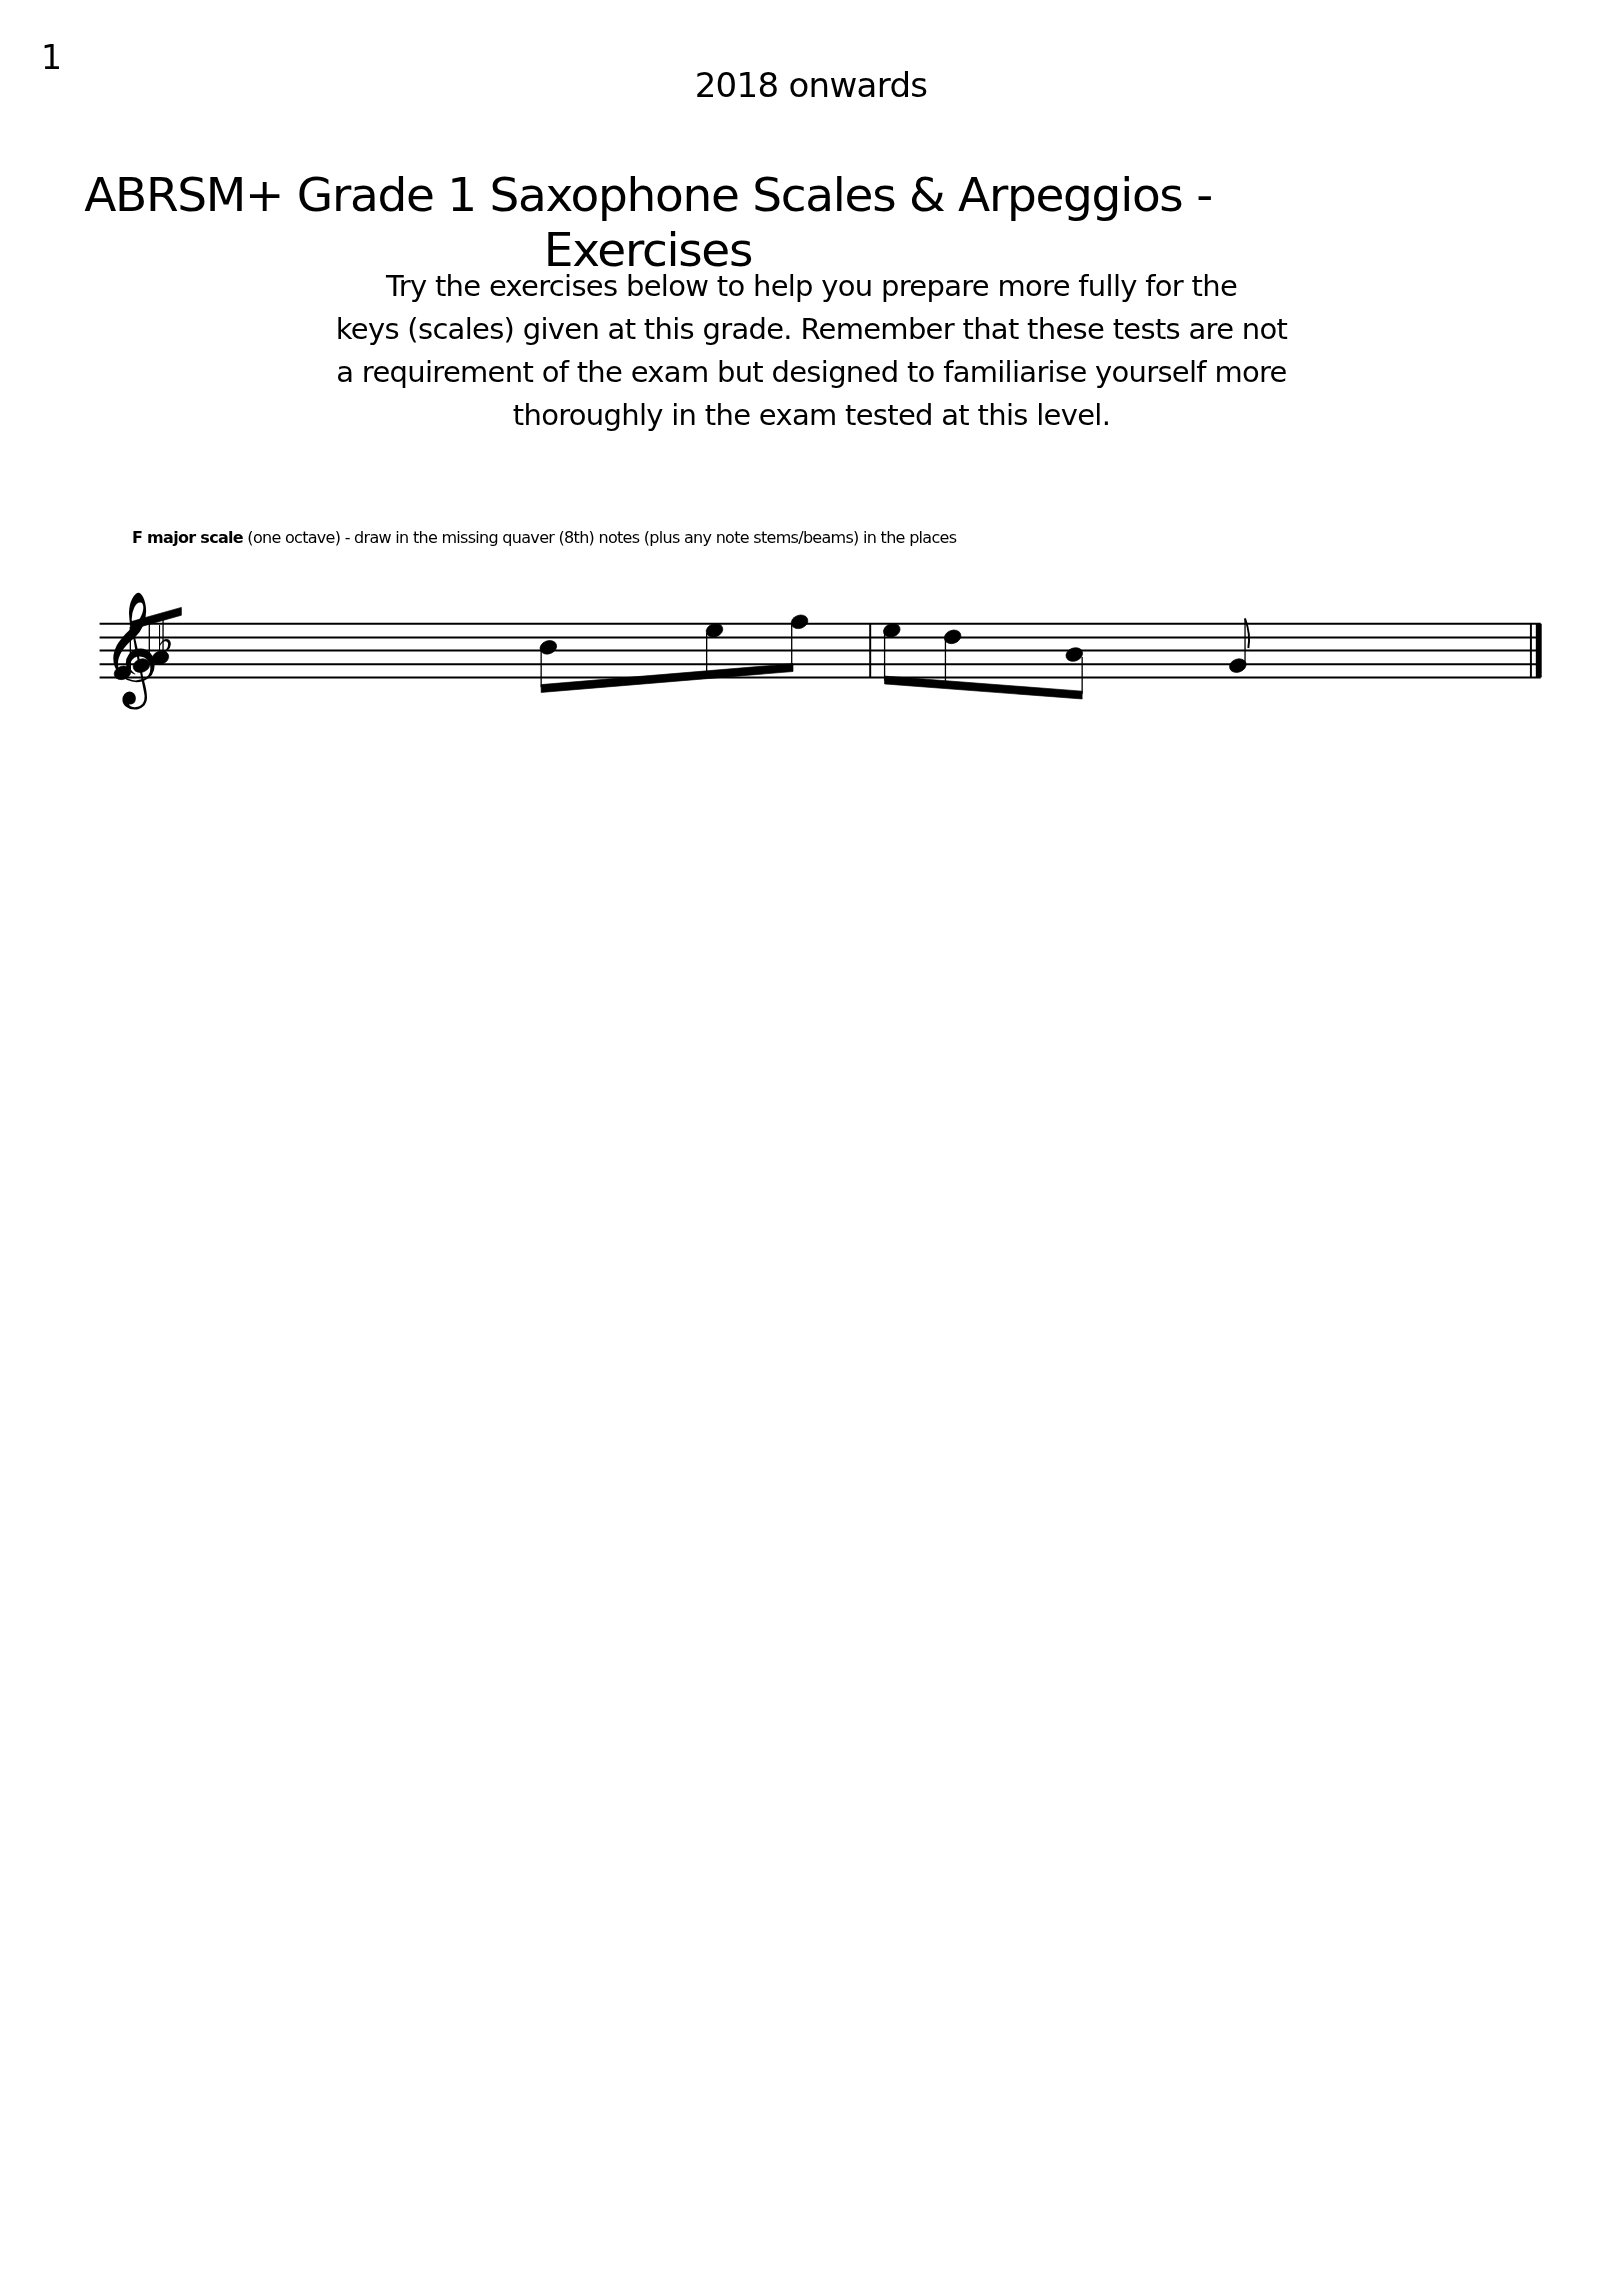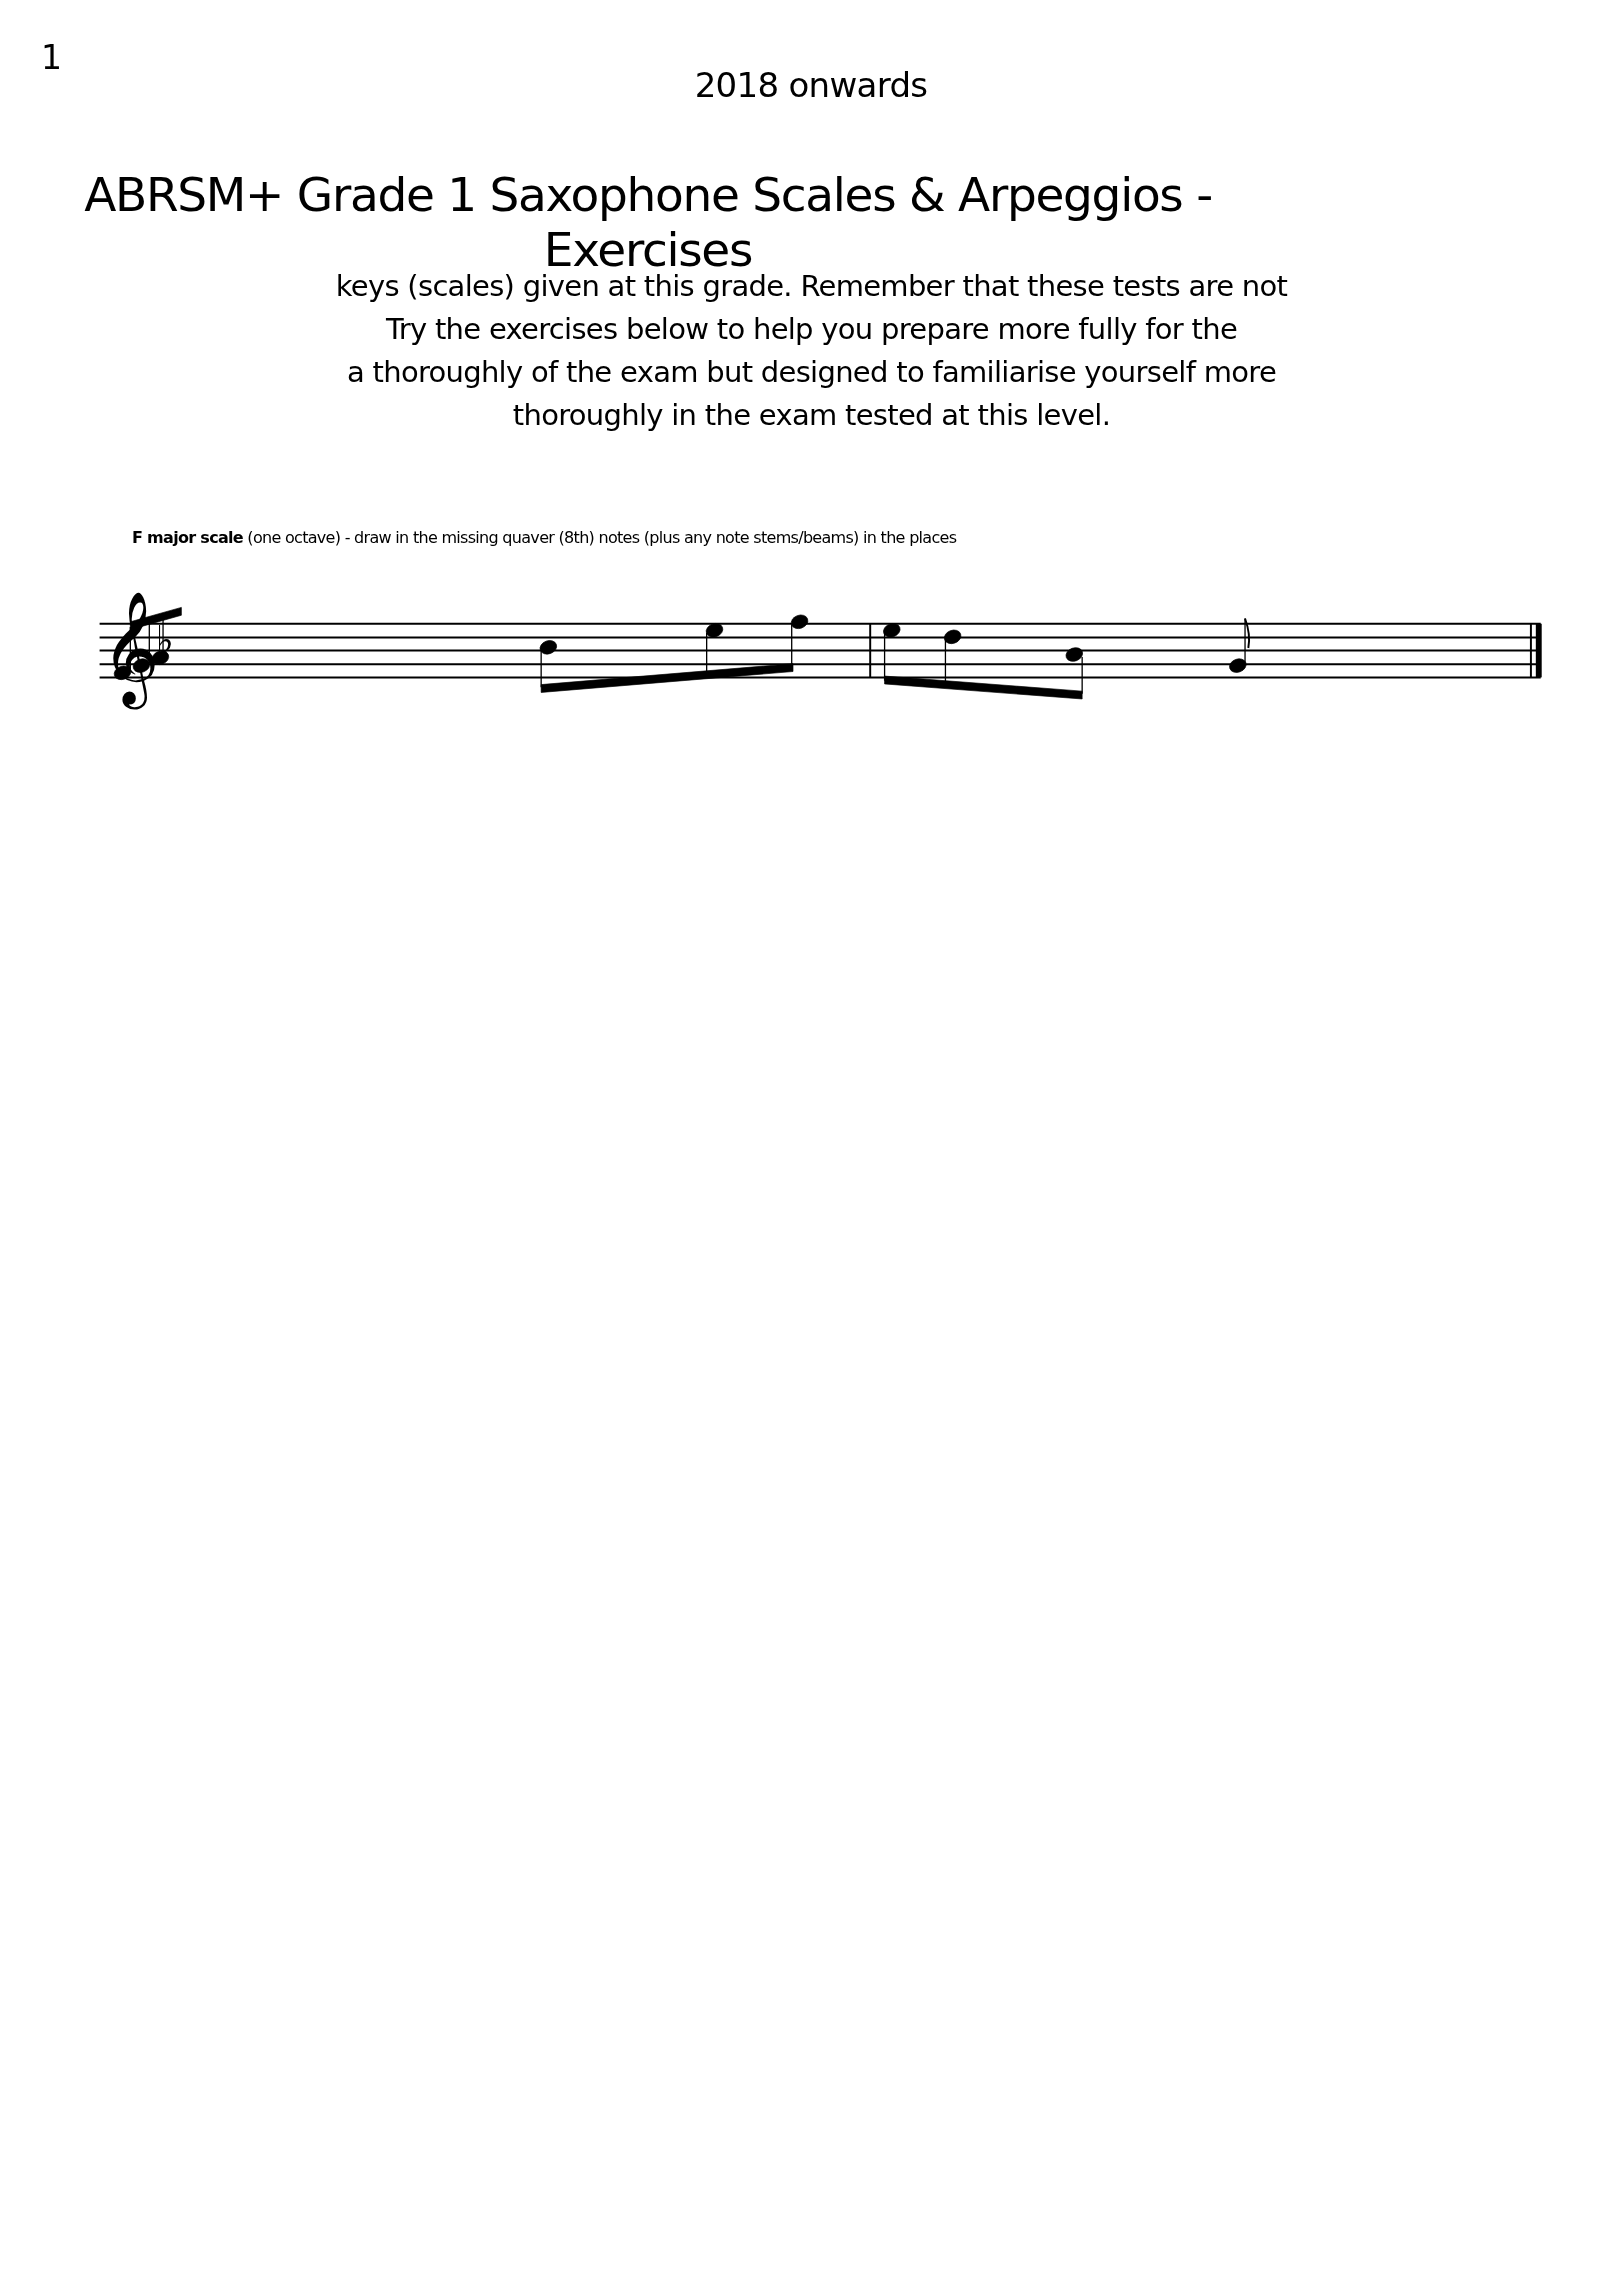--- a/index.html
+++ b/index.html
@@ -14,23 +14,23 @@
   svg { position:absolute; left:0; }
   .music-text { font-family:"DejaVu Serif", serif; }
 </style>
 </head>
 <body>
 
 <div class="abs page-num">1</div>
 <div class="abs subtitle">2018 onwards</div>
 <div class="abs title">ABRSM+ Grade 1 Saxophone Scales &amp; Arpeggios - Exercises</div>
 <div class="abs intro">
+  <div>Try the exercises below to help you prepare more fully for the</div>
   <div>keys (scales) given at this grade. Remember that these tests are not</div>
-  <div>Try the exercises below to help you prepare more fully for the</div>
-  <div>a thoroughly of the exam but designed to familiarise yourself more</div>
+  <div>a requirement of the exam but designed to familiarise yourself more</div>
   <div>thoroughly in the exam tested at this level.</div>
 </div>
 
 <div class="abs instr" style="left:132px; top:520px; width:1472px;">
   <div><b>F major scale</b><span> (one octave) - draw in the missing quaver (8th) notes (plus any note stems/beams) in the places</span></div>
 </div>
 <svg style="top:576px;" width="1622" height="157" viewBox="0 880 2479 240">
   <g stroke="#000" stroke-width="3">
     <line x1="152" y1="953" x2="2355" y2="953"></line>
       <line x1="152" y1="974" x2="2355" y2="974"></line>

